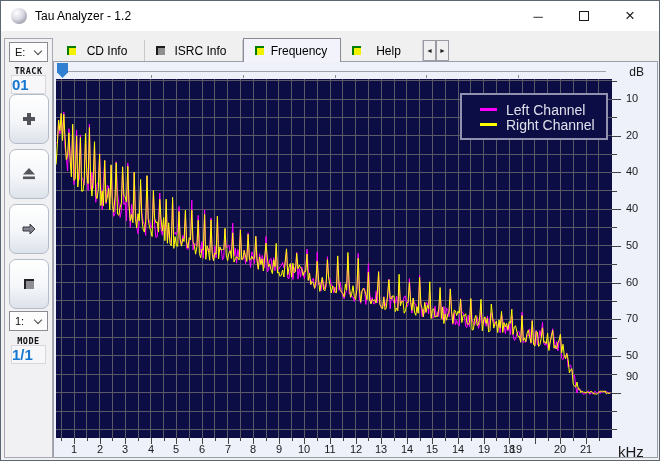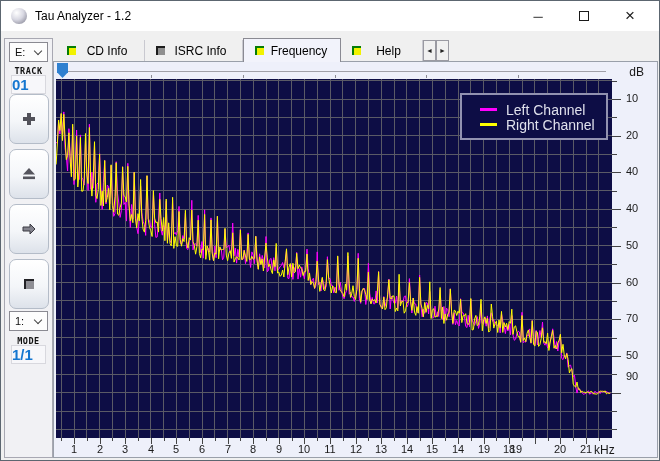--- a/index.html
+++ b/index.html
@@ -66,21 +66,21 @@
   .plot svg{display:block;}
   
   .axis-layer{position:absolute;left:0;top:0;width:100%;height:100%;pointer-events:none;}
   .ytick{position:absolute;left:558px;width:5px;height:1px;background:#444;}
   .ytick.maj{width:9px;}
   .ylab{position:absolute;left:572px;width:22px;font-size:11px;color:#1a1a1a;text-align:left;}
   .xtick{position:absolute;top:376px;width:1px;height:3px;background:#444;}
   .xtick.maj{height:6px;}
   .xlab{position:absolute;top:381px;font-size:11px;color:#1a1a1a;transform:translateX(-50%);}
   .db-label{position:absolute;left:566px;top:3px;width:24px;font-size:12px;color:#1a1a1a;text-align:right;}
-  .khz-label{position:absolute;left:540px;top:381px;font-size:12px;color:#1a1a1a;}
+  .khz-label{position:absolute;left:564px;top:381px;font-size:15px;color:#1a1a1a;}
   
   .legend{position:absolute;left:406px;top:31px;width:148px;height:47px;background:#0d0d45;
     border:2px solid #9292b0;padding-top:7px;}
   .legend-row{display:flex;align-items:center;height:15px;padding-left:18px;}
   .legend-dash{width:17px;height:3px;margin-right:9px;flex:0 0 auto;}
   .legend-text{font-size:14px;color:#dfe0ec;white-space:nowrap;}
 </style>
 </head>
 <body>
 

